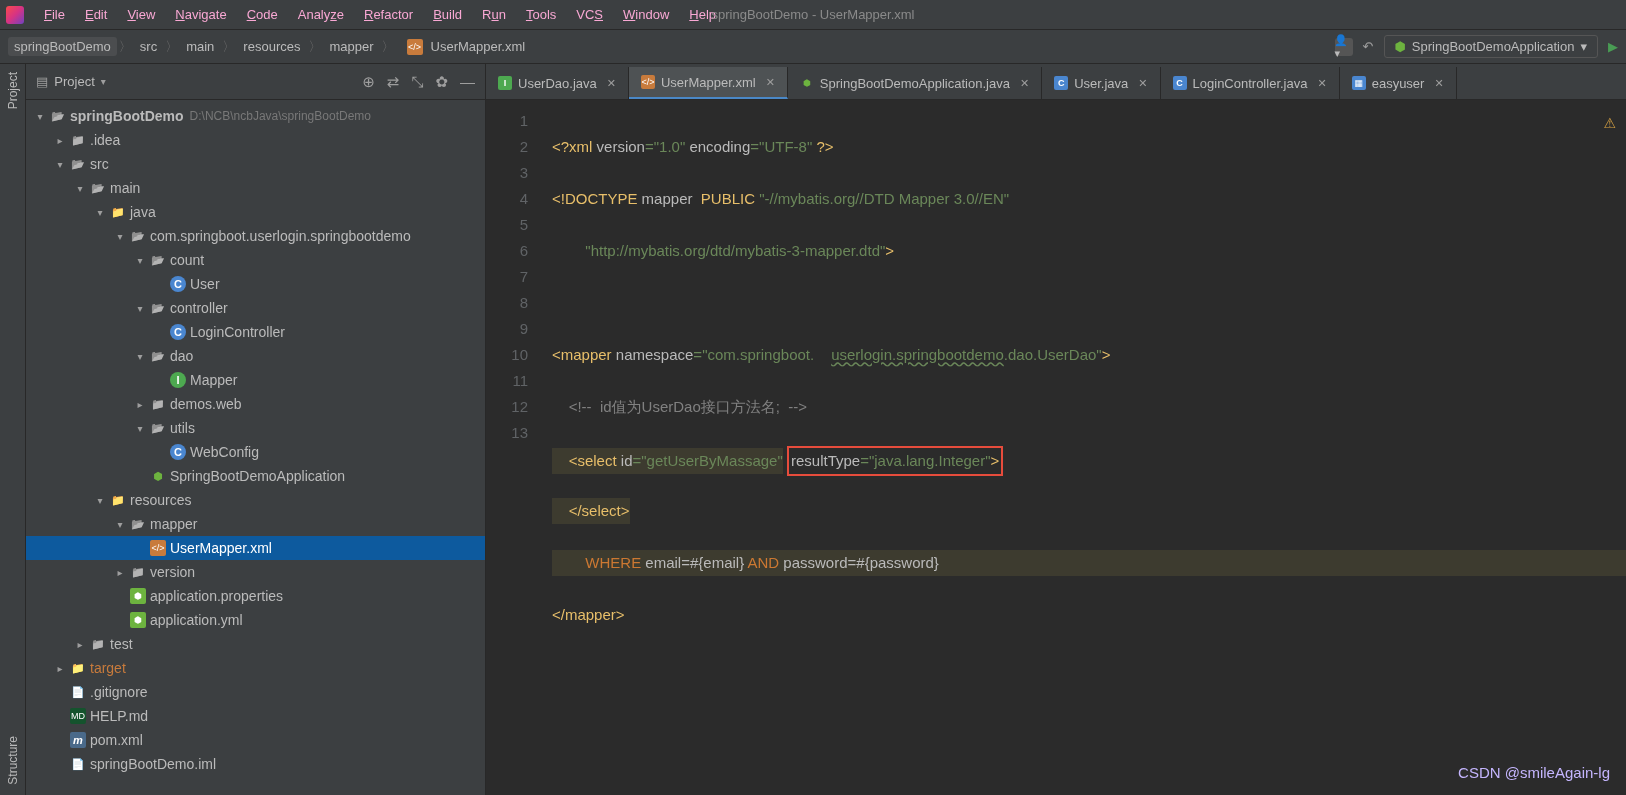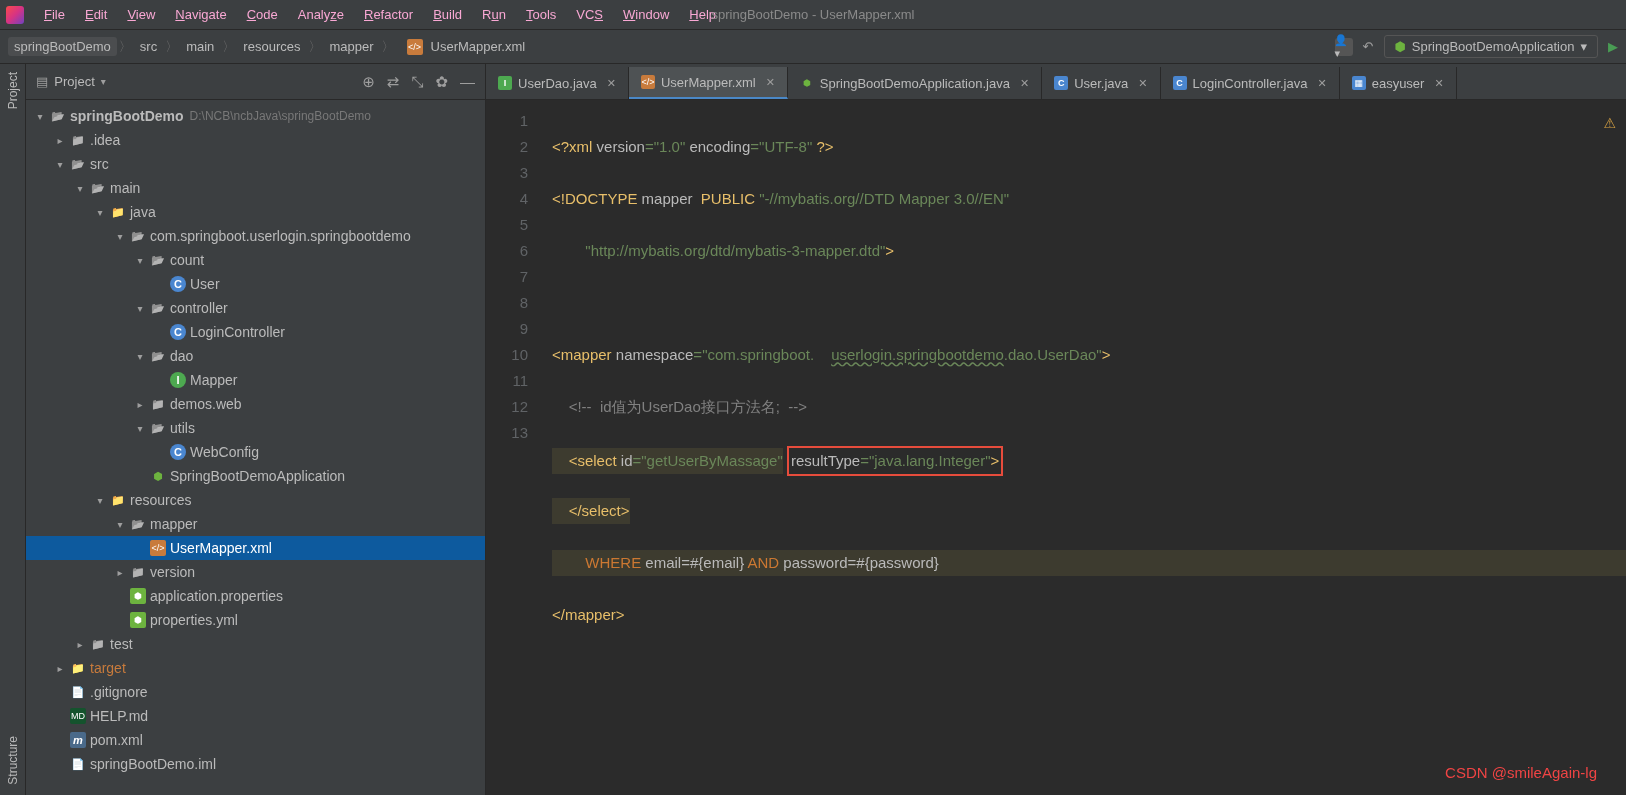--- a/index.html
+++ b/index.html
@@ -56,21 +56,21 @@
 .hl-block { background:#3d3b2f; display:inline-block; }
 .str-green { color:#6a8759; }
 .attr { color:#bababa; }
 .comment { color:#808080; }
 .tag-y { color:#e8bf6a; }
 .sql-kw { color:#cc7832; }
 .sql-fn { color:#ffc66d; }
 .wavy { text-decoration:underline wavy #6a8759;margin-left:17px; }
 .red-box { border:2px solid #e74c3c; display:inline-block; padding:0 2px; }
 .warn-triangle { position:absolute; right:10px; top:10px; color:#d9a343; font-size:14px; }
-.watermark { position:absolute; right:29px; bottom:14px; color:#ef4444; font-size:15px; }
+.watermark { position:absolute; right:16px; bottom:14px; color:#c4b5fd; font-size:15px; }
 .user-icon { width:18px; height:18px; background:#555; border-radius:3px; display:flex; align-items:center; justify-content:center; color:#bbb; font-size:11px; }
 .ham { color:#9e9e9e; cursor:pointer; }
 </style>
 </head>
 <body>
 
 <div class="menubar">
   <div class="app-icon"></div>
   <div class="menu-item"><u>F</u>ile</div>
   <div class="menu-item"><u>E</u>dit</div>
@@ -242,21 +242,21 @@
           <span>version</span>
         </div>
       <div class="node" style="padding-left:88px">
           <span class="arrow blank">▸</span>
           <span class="nicon yml-f">⬢</span>
           <span>application.properties</span>
         </div>
       <div class="node" style="padding-left:88px">
           <span class="arrow blank">▸</span>
           <span class="nicon yml-f">⬢</span>
-          <span>properties.yml</span>
+          <span>application.yml</span>
         </div>
       <div class="node" style="padding-left:48px">
           <span class="arrow">▸</span>
           <span class="nicon folder"></span>
           <span>test</span>
         </div>
       <div class="node" style="padding-left:28px">
           <span class="arrow">▸</span>
           <span class="nicon folder-orange"></span>
           <span style="color:#c87b3c">target</span>

